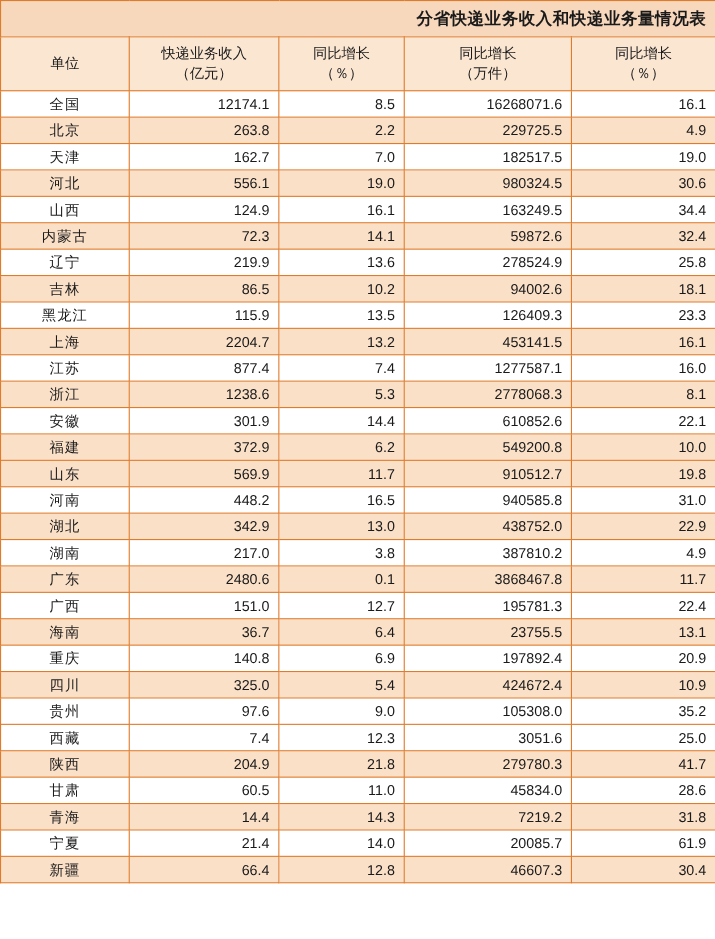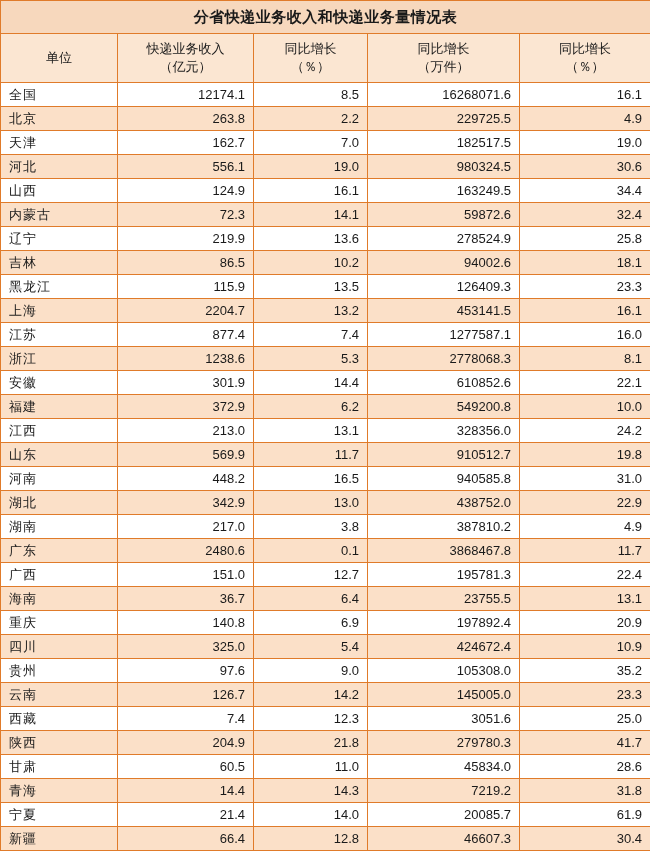--- a/index.html
+++ b/index.html
@@ -28,21 +28,21 @@
   }
   table.report col.c0 { width: 117px; }
   table.report col.c1 { width: 136px; }
   table.report col.c2 { width: 114px; }
   table.report col.c3 { width: 152px; }
   table.report col.c4 { width: 131px; }
 
   .title-cell {
     background: #f7d8bd;
     border: 1px solid #e07b2a;
-    text-align: center;
+    text-align: right;
     font-weight: bold;
     font-size: 15px;
     color: #1a1a1a;
     height: 32px;
     letter-spacing: 0.5px;
   }
   th.head {
     background: #fbe6d2;
     border: 1px solid #e07b2a;
     font-weight: normal;
@@ -58,21 +58,21 @@
   td {
     border: 1px solid #e07b2a;
     font-size: 13px;
     color: #1a1a1a;
     height: 23px;
     padding: 0 8px;
     white-space: nowrap;
     overflow: hidden;
   }
   td.name {
-    text-align: left;
+    text-align: center;
     letter-spacing: 1px;
   }
   td.num {
     text-align: right;
     font-variant-numeric: tabular-nums;
   }
   tr.odd td { background: #ffffff; }
   tr.even td { background: #fbe0c8; }
 </style>
 </head>
@@ -205,27 +205,20 @@
           <td class="num">610852.6</td>
           <td class="num">22.1</td>
         </tr>
         <tr class="even">
           <td class="name">福建</td>
           <td class="num">372.9</td>
           <td class="num">6.2</td>
           <td class="num">549200.8</td>
           <td class="num">10.0</td>
         </tr>
-        <tr class="odd">
-          <td class="name">江西</td>
-          <td class="num">213.0</td>
-          <td class="num">13.1</td>
-          <td class="num">328356.0</td>
-          <td class="num">24.2</td>
-        </tr>
         <tr class="even">
           <td class="name">山东</td>
           <td class="num">569.9</td>
           <td class="num">11.7</td>
           <td class="num">910512.7</td>
           <td class="num">19.8</td>
         </tr>
         <tr class="odd">
           <td class="name">河南</td>
           <td class="num">448.2</td>
@@ -282,27 +275,20 @@
           <td class="num">424672.4</td>
           <td class="num">10.9</td>
         </tr>
         <tr class="odd">
           <td class="name">贵州</td>
           <td class="num">97.6</td>
           <td class="num">9.0</td>
           <td class="num">105308.0</td>
           <td class="num">35.2</td>
         </tr>
-        <tr class="even">
-          <td class="name">云南</td>
-          <td class="num">126.7</td>
-          <td class="num">14.2</td>
-          <td class="num">145005.0</td>
-          <td class="num">23.3</td>
-        </tr>
         <tr class="odd">
           <td class="name">西藏</td>
           <td class="num">7.4</td>
           <td class="num">12.3</td>
           <td class="num">3051.6</td>
           <td class="num">25.0</td>
         </tr>
         <tr class="even">
           <td class="name">陕西</td>
           <td class="num">204.9</td>

